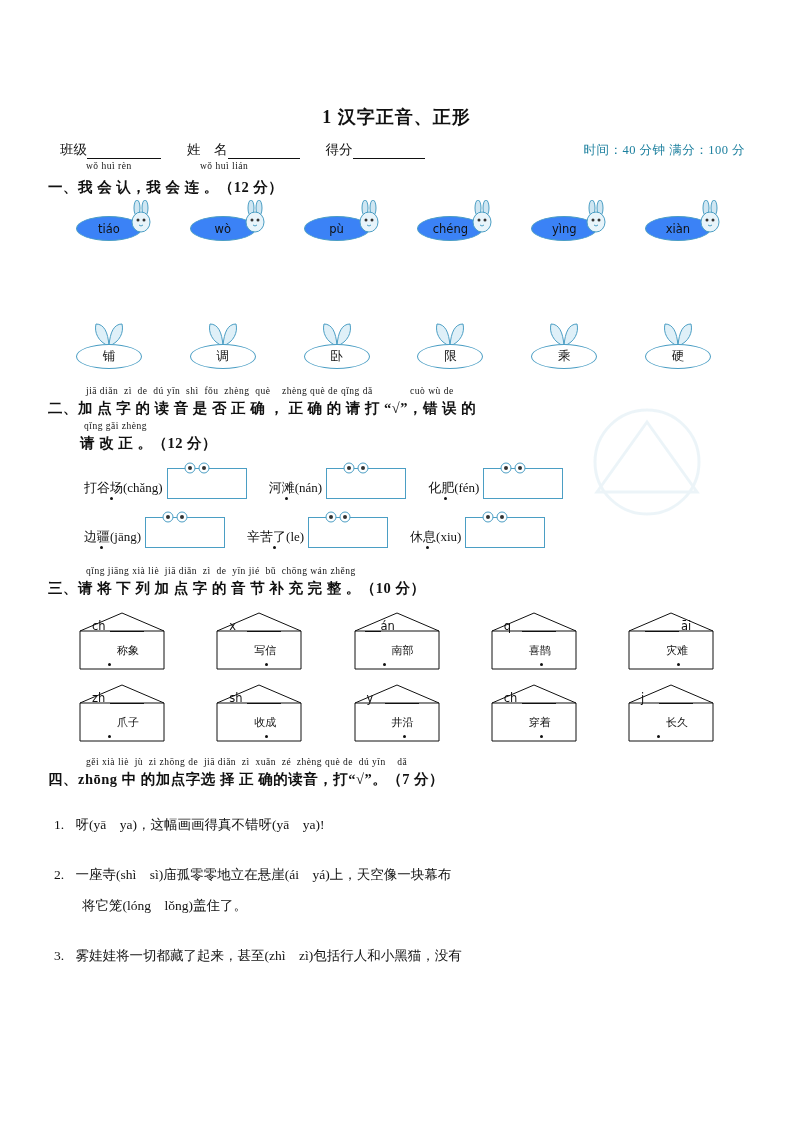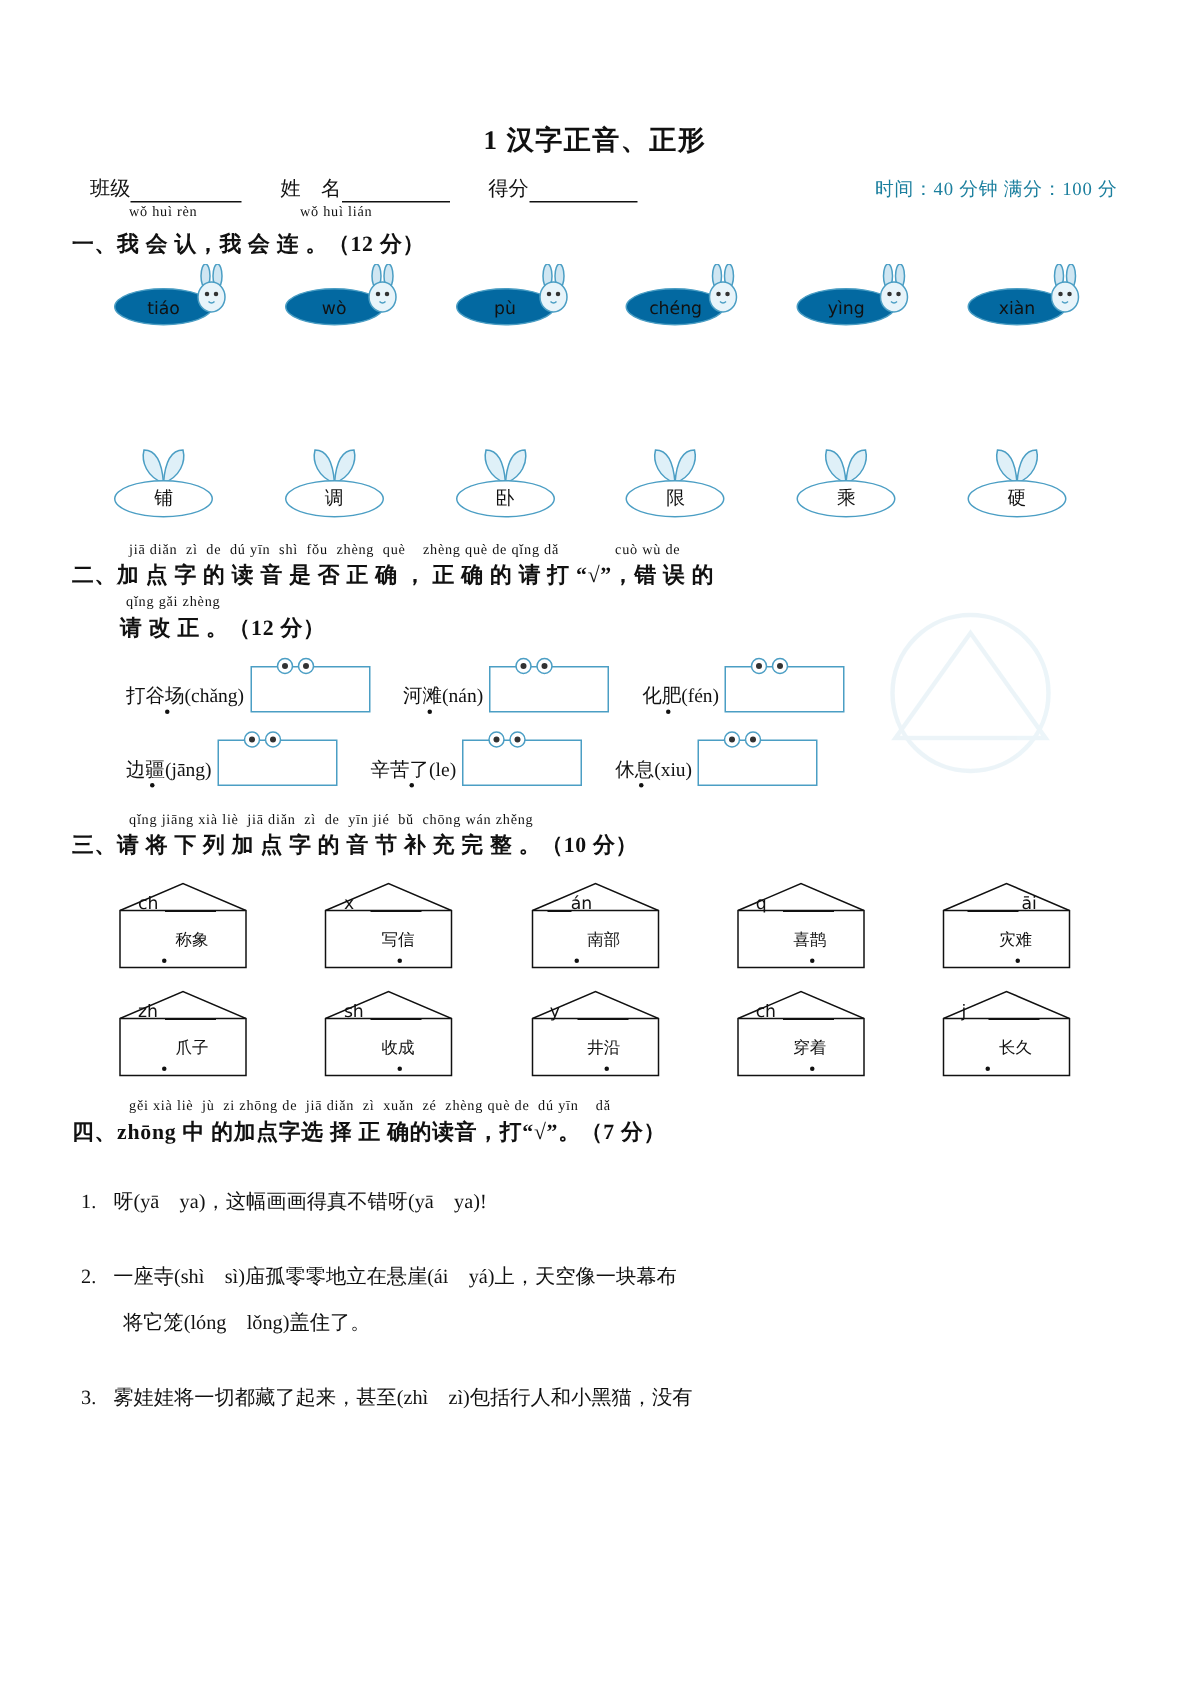--- a/index.html
+++ b/index.html
@@ -13,21 +13,21 @@
     font-family: "Liberation Serif", serif;
     color: #111;
     position: relative;
     overflow: hidden;
   }
   .page {
     position: relative;
     width: 793px;
     height: 790px;
     box-sizing: border-box;
-    padding: 36px 48px 0 48px;
+    padding: 60px 48px 0 48px;
   }
   
   .doc-title {
     text-align: center;
     font-size: 18px;
     font-weight: bold;
     letter-spacing: 1px;
     margin: 45px 0 12px 0;
   }
   
@@ -83,21 +83,21 @@
     position: relative;
     width: 72px;
     height: 30px;
   }
   .bubble .oval {
     position: absolute;
     left: 0; top: 4px;
     width: 66px; height: 25px;
     border: 1px solid #4b9ec4;
     border-radius: 50%;
-    background: #0369a1;
+    background: #3b82f6;
     display: flex;
     align-items: center;
     justify-content: center;
     font-size: 11.5px;
     font-family: "DejaVu Sans", sans-serif;
     color: #111;
     box-sizing: border-box;
   }
   .bubble .rabbit {
     position: absolute;

